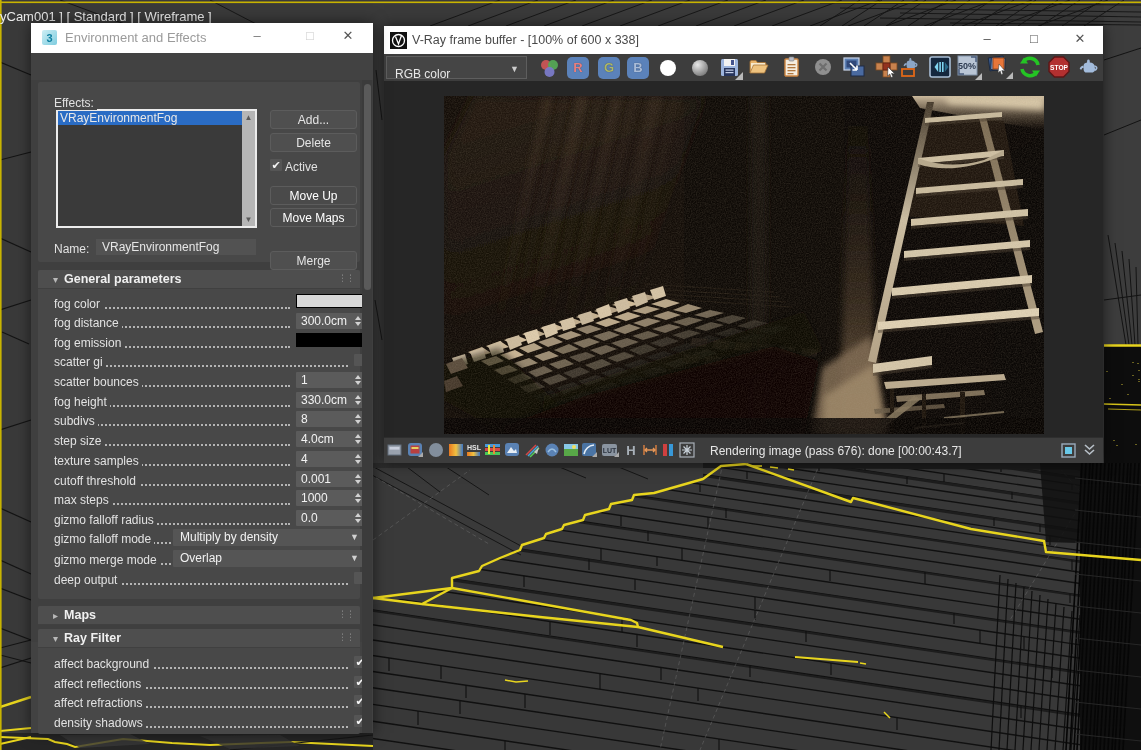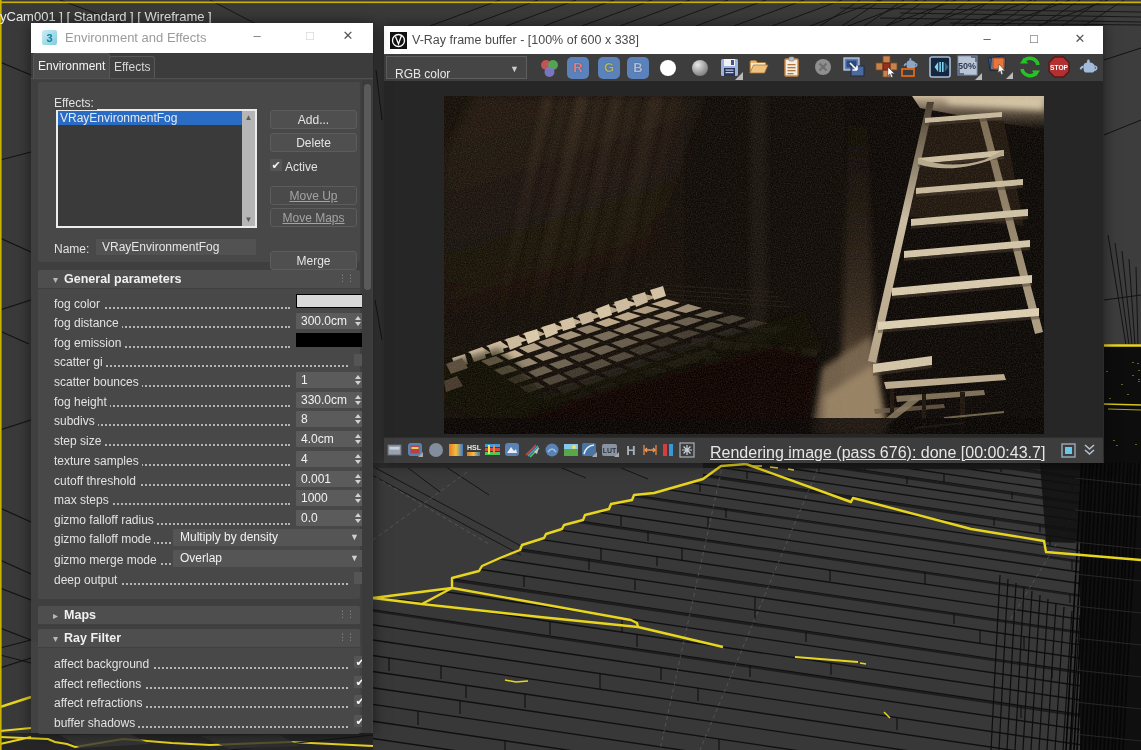--- a/index.html
+++ b/index.html
@@ -22,21 +22,21 @@
 #env .cont { position:absolute; left:0; top:57px; width:342px; height:562px; background:#3f3f3f; }
 .panel { position:absolute; left:7px; width:322px; background:#484848; border-radius:2px; }
 .phead { position:relative; height:19px; background:#4e4e4e; border-bottom:1px solid #404040;
   color:#f0f0f0; font-size:12.5px; padding-left:15px; padding-top:2px; border-radius:2px 2px 0 0;}
 .phead .tri { color:#b8b8b8; font-size:10px; margin-right:6px; }
 .phead .grip { position:absolute; right:6px; top:3px; color:#909090; font-size:9px; letter-spacing:-1px;}
 .lbl { position:absolute; color:#e2e2e2; font-size:12px; white-space:nowrap; background:#484848; padding-right:3px; z-index:2; }
 .dots { position:absolute; height:3px; border-bottom:2px dotted #b4b4b4; }
 .btn { position:absolute; width:87px; height:19px; background:#4f4f4f; border:1px solid #5c5c5c;
   border-radius:3px; color:#e4e4e4; font-size:12px; text-align:center; padding-top:2px; }
-.btn.dis { color:#a3a3a3; background:#4a4a4a;text-decoration:underline; }
+.btn.dis { color:#ffffff; background:#4a4a4a; }
 .cb { position:absolute; width:12px; height:12px; background:#555555; border-radius:1px;
   color:#f4f4f4; font-size:11px; line-height:12px; text-align:center; }
 .listbox { position:absolute; left:18px; top:27px; width:201px; height:119px; background:#3a3a3a;
   border:2px solid #ececec; }
 .listbox .sel { height:14px; background:#2a6cc4; color:#e8e8e8; font-size:12px; padding-left:2px; line-height:14px;}
 .lsb { position:absolute; right:0; top:0; width:13px; height:115px; background:#b6b6b6; }
 .lsa { width:13px; height:13px; color:#5a5a5a; font-size:8px; text-align:center; line-height:13px; }
 .field { position:absolute; height:16px; background:#525252; color:#e6e6e6; font-size:12px;
   padding:1px 0 0 6px; }
 .spin { position:absolute; height:16px; background:#5b5b5b; color:#f2f2f2; font-size:12px; border-radius:1px;}
@@ -62,21 +62,21 @@
 #vfb .tools { position:absolute; left:0; top:28px; width:719px; height:27px; background:#3d3d3d; }
 .combo { position:absolute; left:2px; top:2px; width:141px; height:23px; background:#454545;
   border:1px solid #5e5e5e; color:#e8e8e8; font-size:12px; padding:10px 0 0 8px; }
 .combo .da { position:absolute; right:7px; top:7px; font-size:9px; color:#cccccc; }
 .chbtn { position:absolute; top:3px; width:22px; height:22px; background:#5b82ba; border-radius:5px;
   font-size:13px; font-weight:bold; text-align:center; padding-top:3px;
   text-shadow:0 0 1px rgba(0,0,0,0.5); }
 #vfb .client { position:absolute; left:0; top:55px; width:719px; height:357px; background:#262626; }
 #vfb .bbar { position:absolute; left:0; top:411px; width:719px; height:26px; background:#3d3d3d;
   border-top:1px solid #2e2e2e; }
-.btext { position:absolute; left:326px; top:6px; font-size:16px; color:#e6e6e6;text-decoration:underline; }
+.btext { position:absolute; left:326px; top:6px; font-size:12px; color:#e6e6e6; }
 </style></head><body>
 <div id="stage">
     <svg width="1141" height="750" viewBox="0 0 1141 750" xmlns="http://www.w3.org/2000/svg" style="position:absolute;left:0;top:0">
       <rect width="1141" height="750" fill="#3a3a3a"></rect>
       <clipPath id="floorclip">
         <polygon points="373,463 1141,463 1141,750 0,750 0,733 373,733"></polygon>
       </clipPath>
       <g clip-path="url(#floorclip)">
         <rect x="0" y="460" width="1141" height="290" fill="#383838"></rect>
         <line x1="300" y1="340.0" x2="1141" y2="464.5" stroke="#101010" stroke-width="1.4"></line>
@@ -415,24 +415,20 @@
               </linearGradient>
             </defs>
             <rect width="15" height="15" rx="2" fill="url(#mx)"></rect>
             <text x="7.5" y="11.5" font-family="Liberation Sans" font-size="11" font-weight="bold" fill="#0f7fa0" text-anchor="middle">3</text>
           </svg></div>
         <span class="ttxt">Environment and Effects</span>
         <span class="wbtn" style="right:105px;color:#777">–</span>
         <span class="wbtn" style="right:52px;color:#ccc">□</span>
         <span class="wbtn xbtn" style="right:14px;color:#555">✕</span>
       </div>
-      <div class="tabs">
-        <div class="tab on">Environment</div>
-        <div class="tab">Effects</div>
-      </div>
       <div class="cont">
         <div class="panel" style="top:2px;height:180px">
           <div class="lbl" style="left:16px;top:14px">Effects:</div>
           <div class="listbox">
             <div class="sel">VRayEnvironmentFog</div>
             <div class="lsb">
               <div class="lsa">▲</div>
               <div class="lsa" style="position:absolute;bottom:0">▼</div>
             </div>
           </div>
@@ -555,21 +551,21 @@
           <div class="phead"><span class="tri">▾</span><b>Ray Filter</b><span class="grip">⋮⋮</span></div>
           <div class="lbl" style="top:28px;left:16px">affect background</div>
           <div class="dots" style="top:37px;left:16px;width:294px"></div>
           <div class="cb ck" style="left:316px;top:27px">✔</div>
           <div class="lbl" style="top:47.6px;left:16px">affect reflections</div>
           <div class="dots" style="top:56.6px;left:16px;width:294px"></div>
           <div class="cb ck" style="left:316px;top:46.6px">✔</div>
           <div class="lbl" style="top:67.2px;left:16px">affect refractions</div>
           <div class="dots" style="top:76.2px;left:16px;width:294px"></div>
           <div class="cb ck" style="left:316px;top:66.2px">✔</div>
-          <div class="lbl" style="top:86.8px;left:16px">buffer shadows</div>
+          <div class="lbl" style="top:86.8px;left:16px">density shadows</div>
           <div class="dots" style="top:95.8px;left:16px;width:294px"></div>
           <div class="cb ck" style="left:316px;top:85.8px">✔</div>
         </div>
         <div class="vsb">
           <div class="vth"></div>
         </div>
       </div>
     </div>
     <div id="vfb">
       <div class="tbar">

